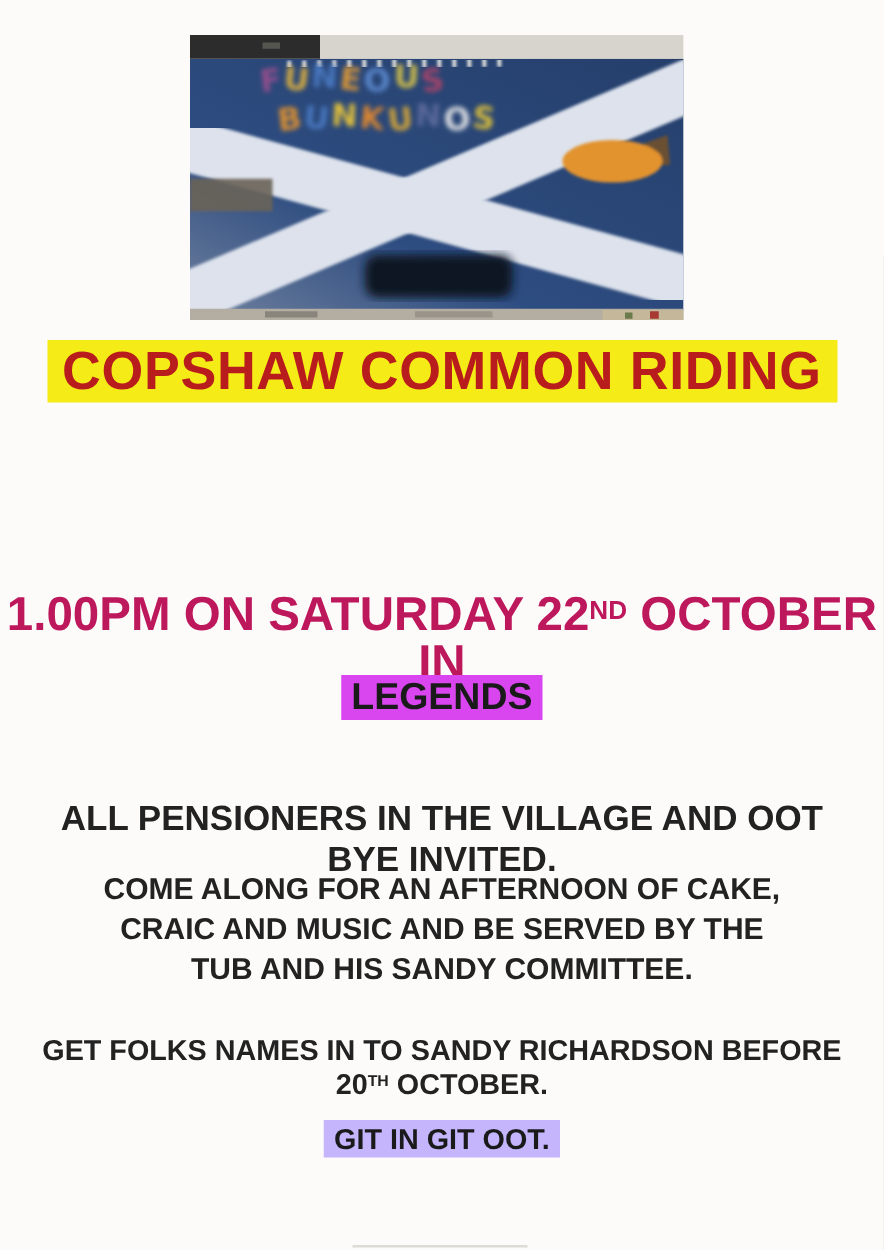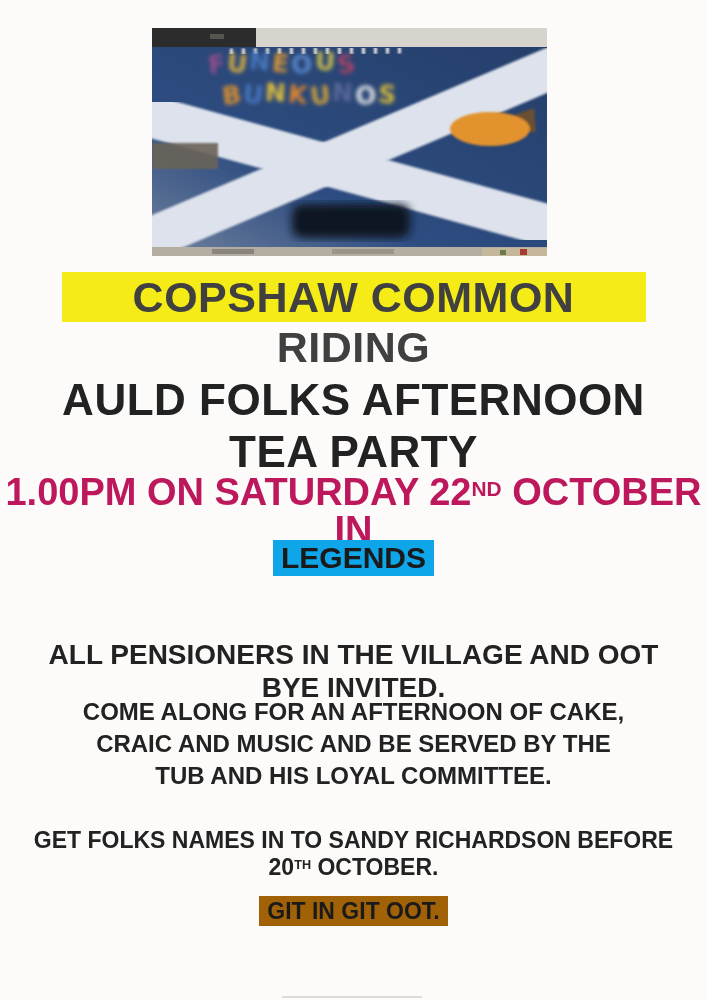--- a/index.html
+++ b/index.html
@@ -33,23 +33,23 @@
   .flag-letter:nth-child(odd)  { transform: rotate(-7deg) translateY(1px); }
   .flag-letter:nth-child(even) { transform: rotate(6deg); }
   .flag-letter:nth-child(3n)   { transform: rotate(2deg) translateY(-2px); }
 
   
   .block { position: absolute; left: 0; width: 707px; text-align: center; font-weight: bold; }
 
   .title-wrap { top: 272px; }
   .title-bar {
     display: inline-block;
-    width: 584px; height: 50px; line-height: 50px;
+    width: 632px; height: 50px; line-height: 50px;
     font-size: 43px; letter-spacing: .5px;
-    color: #404040;
+    color: #b91c1c;
   }
 
   .heading { top: 374px; font-size: 44px; line-height: 52px; letter-spacing: .5px; color:#222; }
 
   .when { top: 476px; font-size: 38px; line-height: 32px; color:#be185d; }
   .sup { font-size: .55em; position: relative; top: -.45em; }
 
   .venue-wrap { top: 540px; }
   .venue-box {
     display: inline-block;
@@ -132,49 +132,45 @@
     </svg>
 
     <div class="flag-letters flag-letters-row1"><span class="flag-letter" style="color: rgb(154, 79, 142);">F</span><span class="flag-letter" style="color: rgb(224, 178, 63);">U</span><span class="flag-letter" style="color: rgb(74, 122, 194);">N</span><span class="flag-letter" style="color: rgb(224, 154, 53);">E</span><span class="flag-letter" style="color: rgb(93, 139, 208);">O</span><span class="flag-letter" style="color: rgb(216, 196, 74);">U</span><span class="flag-letter" style="color: rgb(176, 68, 104);">S</span></div>
     <div class="flag-letters flag-letters-row2"><span class="flag-letter" style="color: rgb(224, 146, 47);">B</span><span class="flag-letter" style="color: rgb(74, 122, 194);">U</span><span class="flag-letter" style="color: rgb(232, 196, 58);">N</span><span class="flag-letter" style="color: rgb(224, 136, 47);">K</span><span class="flag-letter" style="color: rgb(216, 168, 56);">U</span><span class="flag-letter" style="color: rgb(92, 106, 154);">N</span><span class="flag-letter" style="color: rgb(232, 232, 234);">O</span><span class="flag-letter" style="color: rgb(224, 194, 58);">S</span></div>
   </div>
 
   <div class="block title-wrap">
     <span class="title-bar" style="background-color: rgb(245, 235, 22);">COPSHAW COMMON RIDING</span>
   </div>
 
-  <div class="block heading">
-    <div>AULD FOLKS AFTERNOON</div>
-    <div>TEA PARTY</div>
-  </div>
 
   <div class="block when">
     <span>1.00PM ON SATURDAY 22</span><span class="sup">ND</span><span> OCTOBER IN</span>
   </div>
 
   <div class="block venue-wrap">
-    <span class="venue-box" style="background-color: #0ea5e9;">LEGENDS</span>
+    <span class="venue-box" style="background-color: #d946ef;">LEGENDS</span>
   </div>
 
   <div class="block invite">
     <div>ALL PENSIONERS IN THE VILLAGE AND OOT</div>
     <div>BYE INVITED.</div>
   </div>
 
   <div class="block details">
     <div>COME ALONG FOR AN AFTERNOON OF CAKE,</div>
     <div>CRAIC AND MUSIC AND BE SERVED BY THE</div>
-    <div>TUB AND HIS LOYAL COMMITTEE.</div>
+    <div>TUB AND HIS SANDY COMMITTEE.</div>
   </div>
 
   <div class="block rsvp">
     <div>GET FOLKS NAMES IN TO SANDY RICHARDSON BEFORE</div>
     <div>
       <span>20</span><span class="sup">TH</span><span> OCTOBER.</span>
     </div>
   </div>
 
   <div class="block footer-wrap">
-    <span class="footer-box" style="background-color: #a16207;">GIT IN GIT OOT.</span>
+    <span class="footer-box" style="background-color: #c4b5fd;">GIT IN GIT OOT.</span>
   </div>
 
   <div class="scan-artifact"></div>
 </div>
 
 </body></html>

